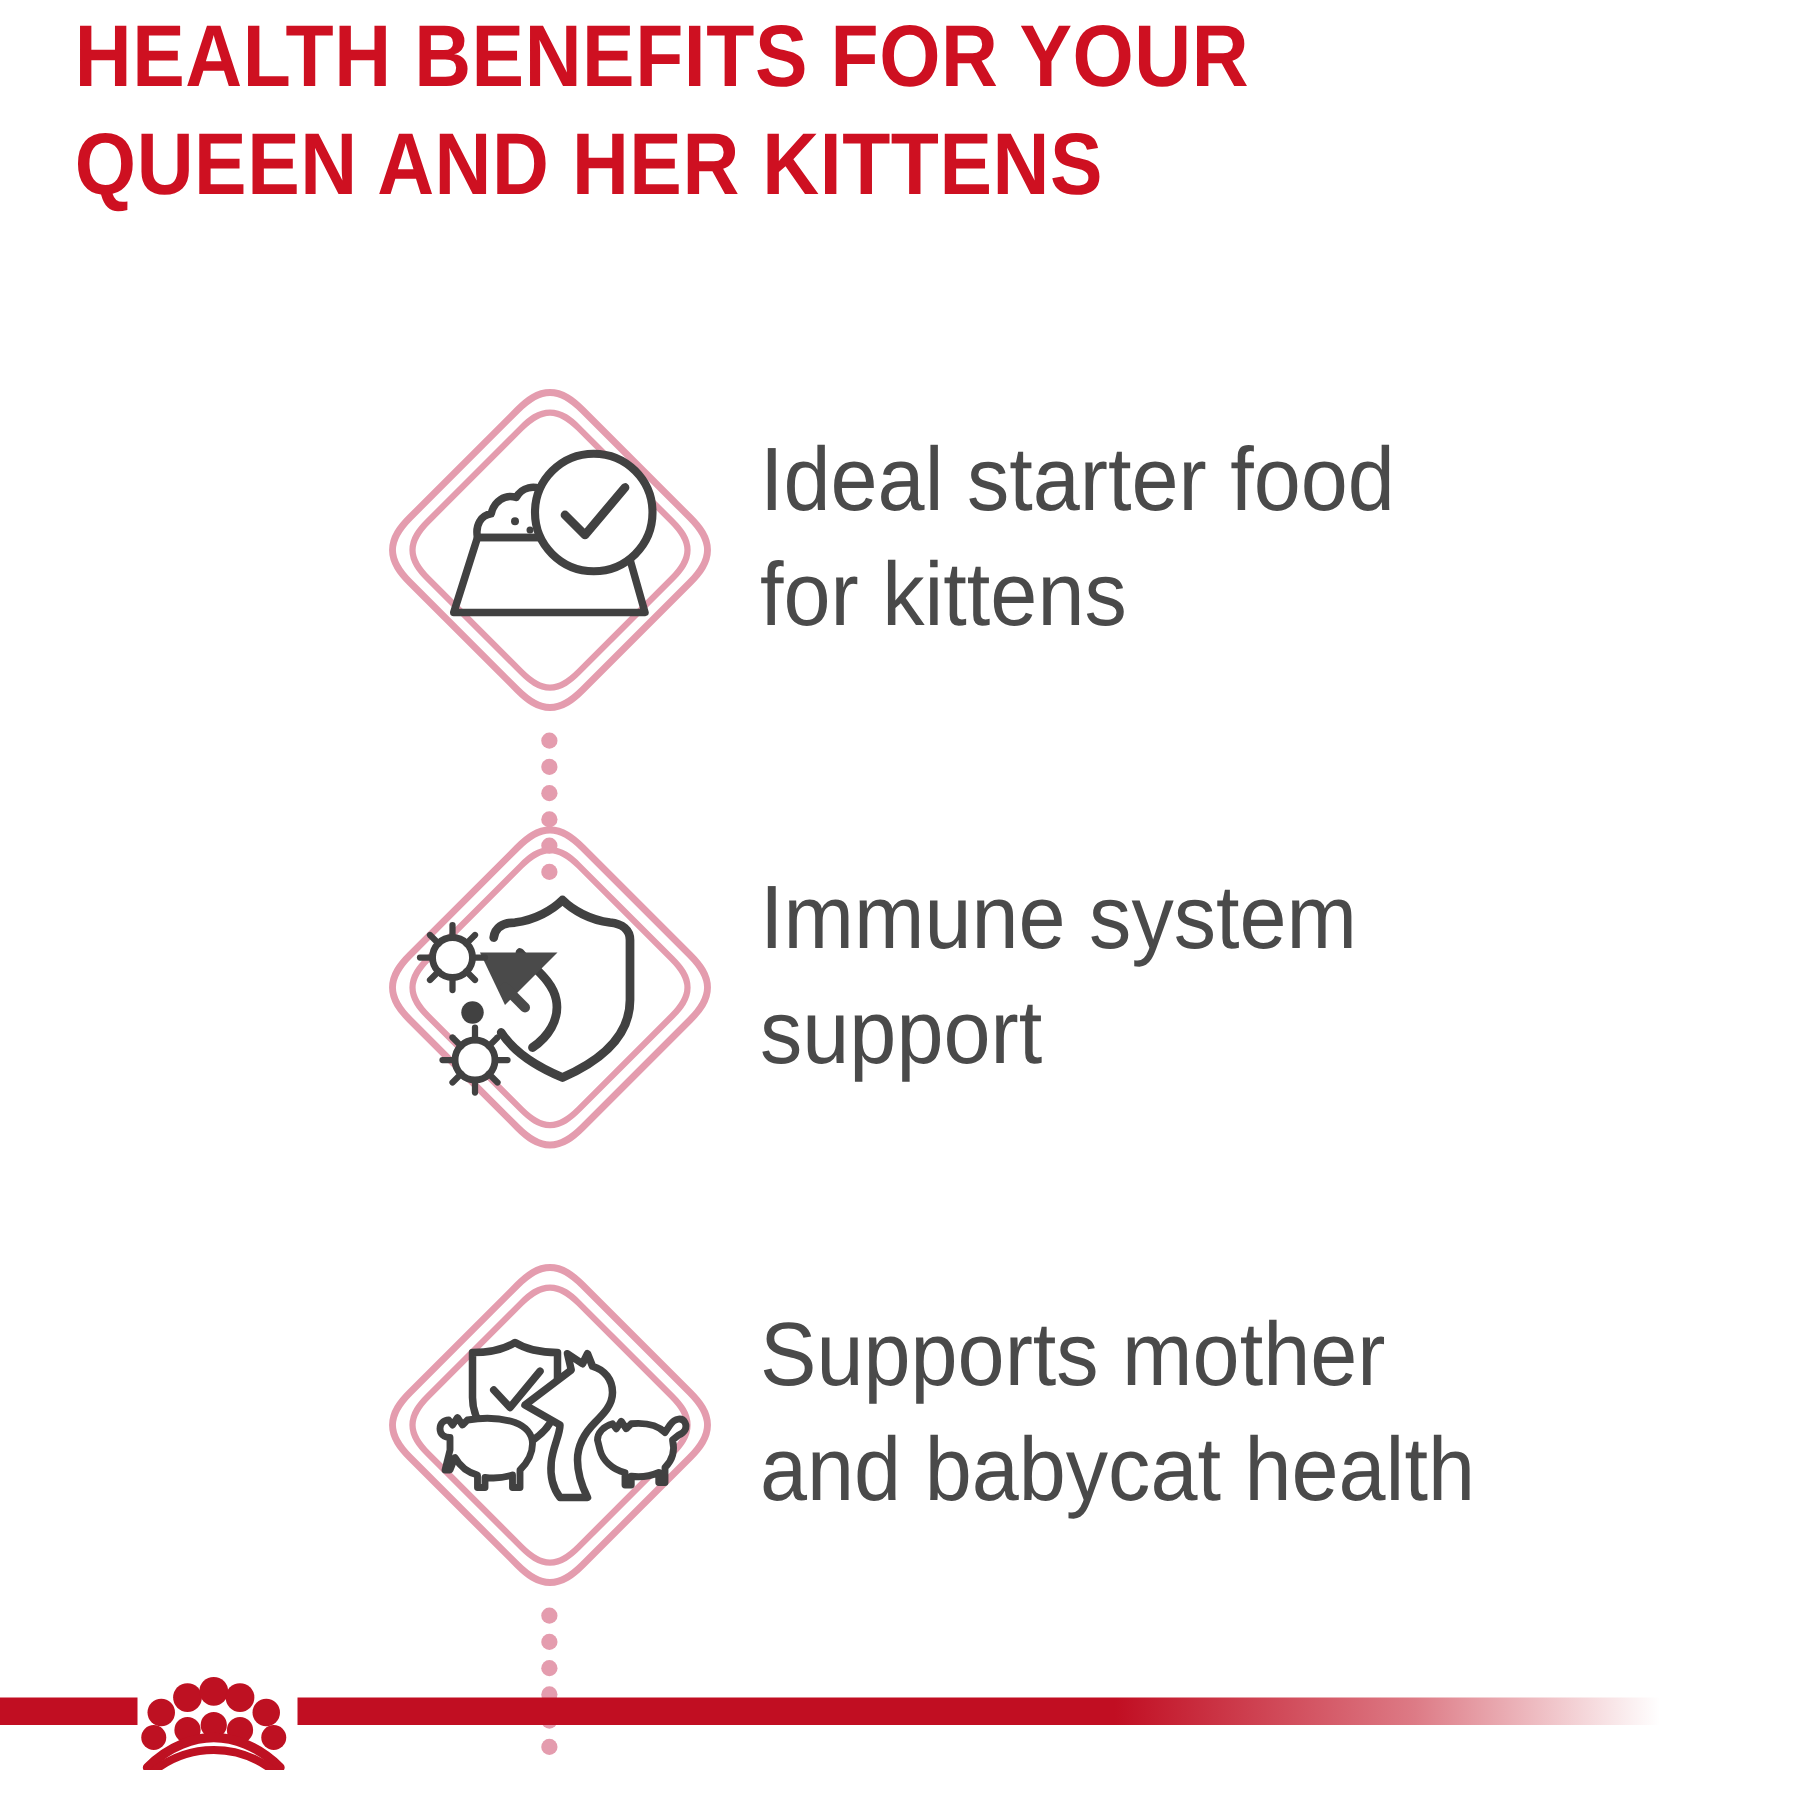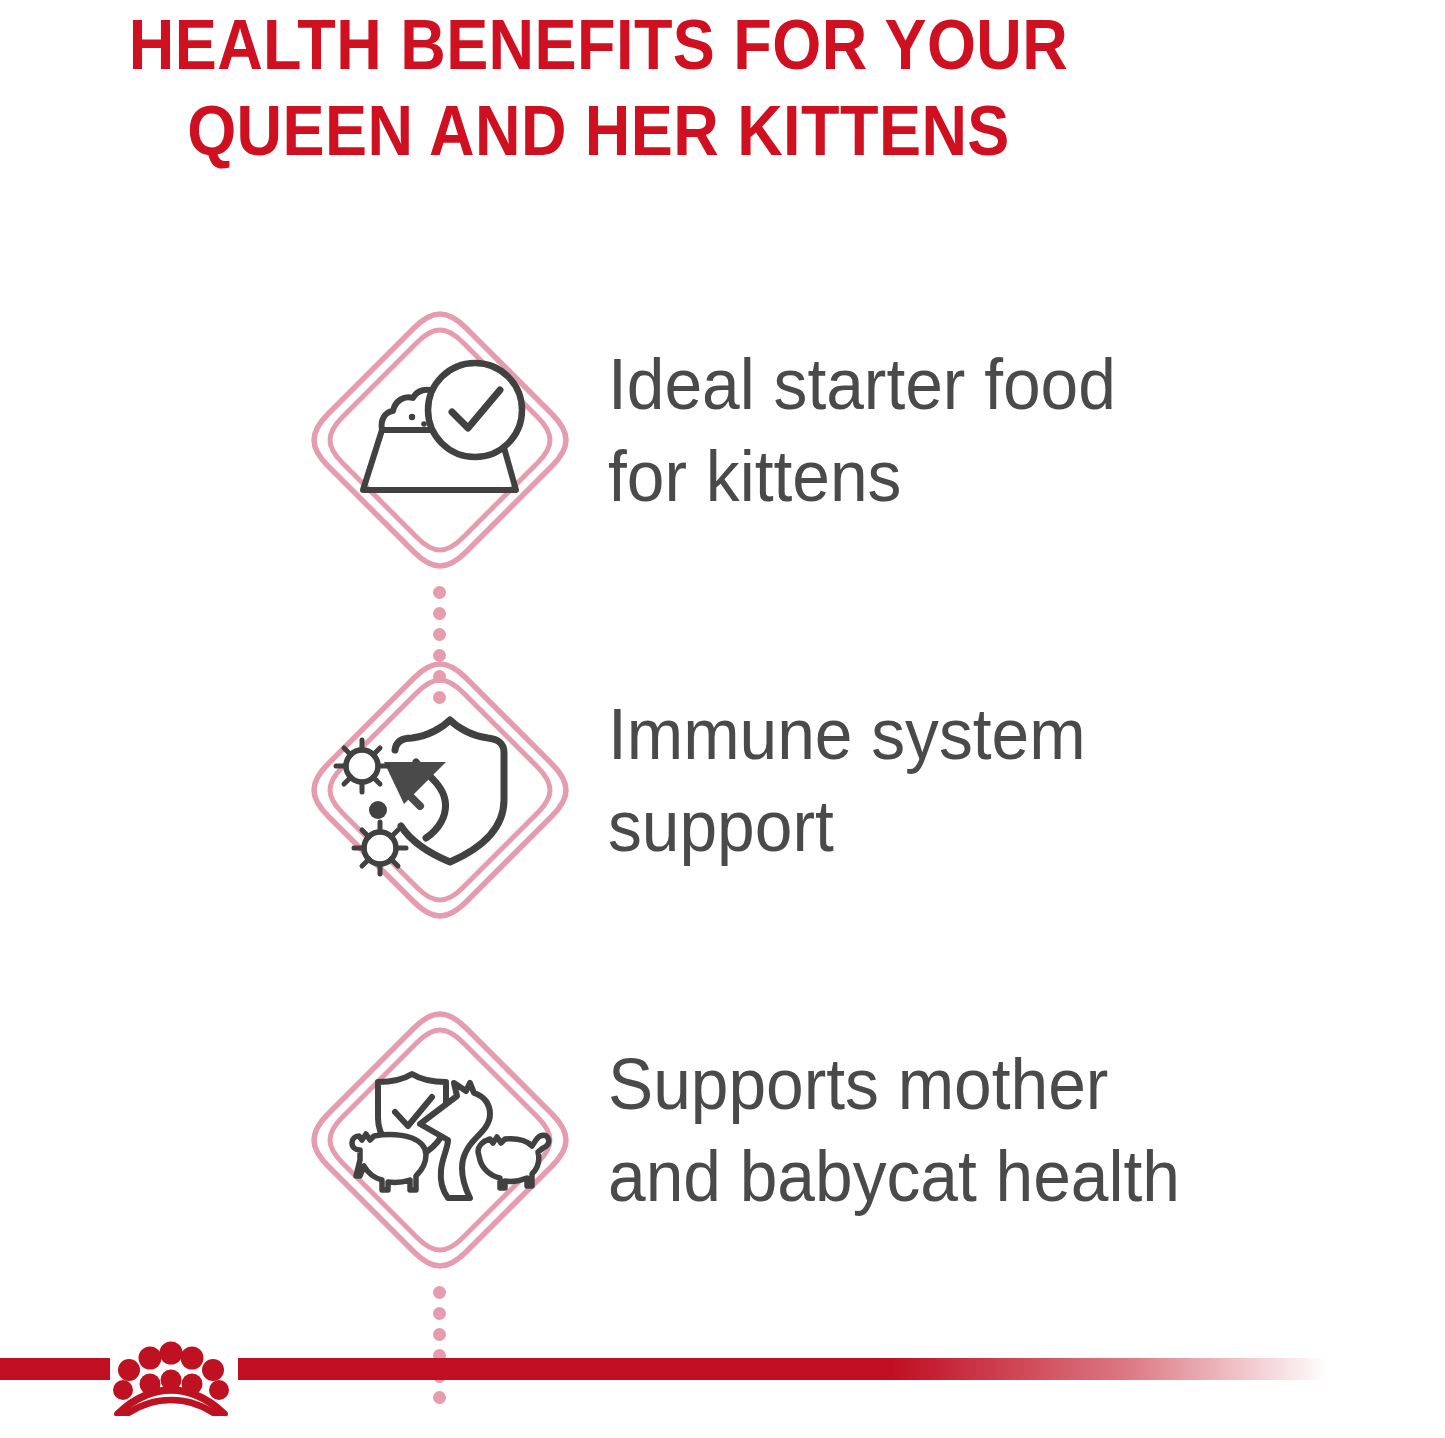--- a/index.html
+++ b/index.html
@@ -15,21 +15,21 @@
     font-family: "Liberation Sans", sans-serif;
     -webkit-font-smoothing: antialiased;
   }
 
   
   .title-block {
     position: absolute;
     top: 0px;
     left: 0px;
     width: 1197px;
-    text-align: center;
+    text-align: left;
   }
   .title-line {
     display: block;
     color: #CE1021;
     font-family: "Liberation Sans Narrow", "Liberation Sans", sans-serif;
     font-weight: bold;
     font-size: 70px;
     line-height: 86px;
     letter-spacing: 0.5px;
     transform: scaleX(0.90);

